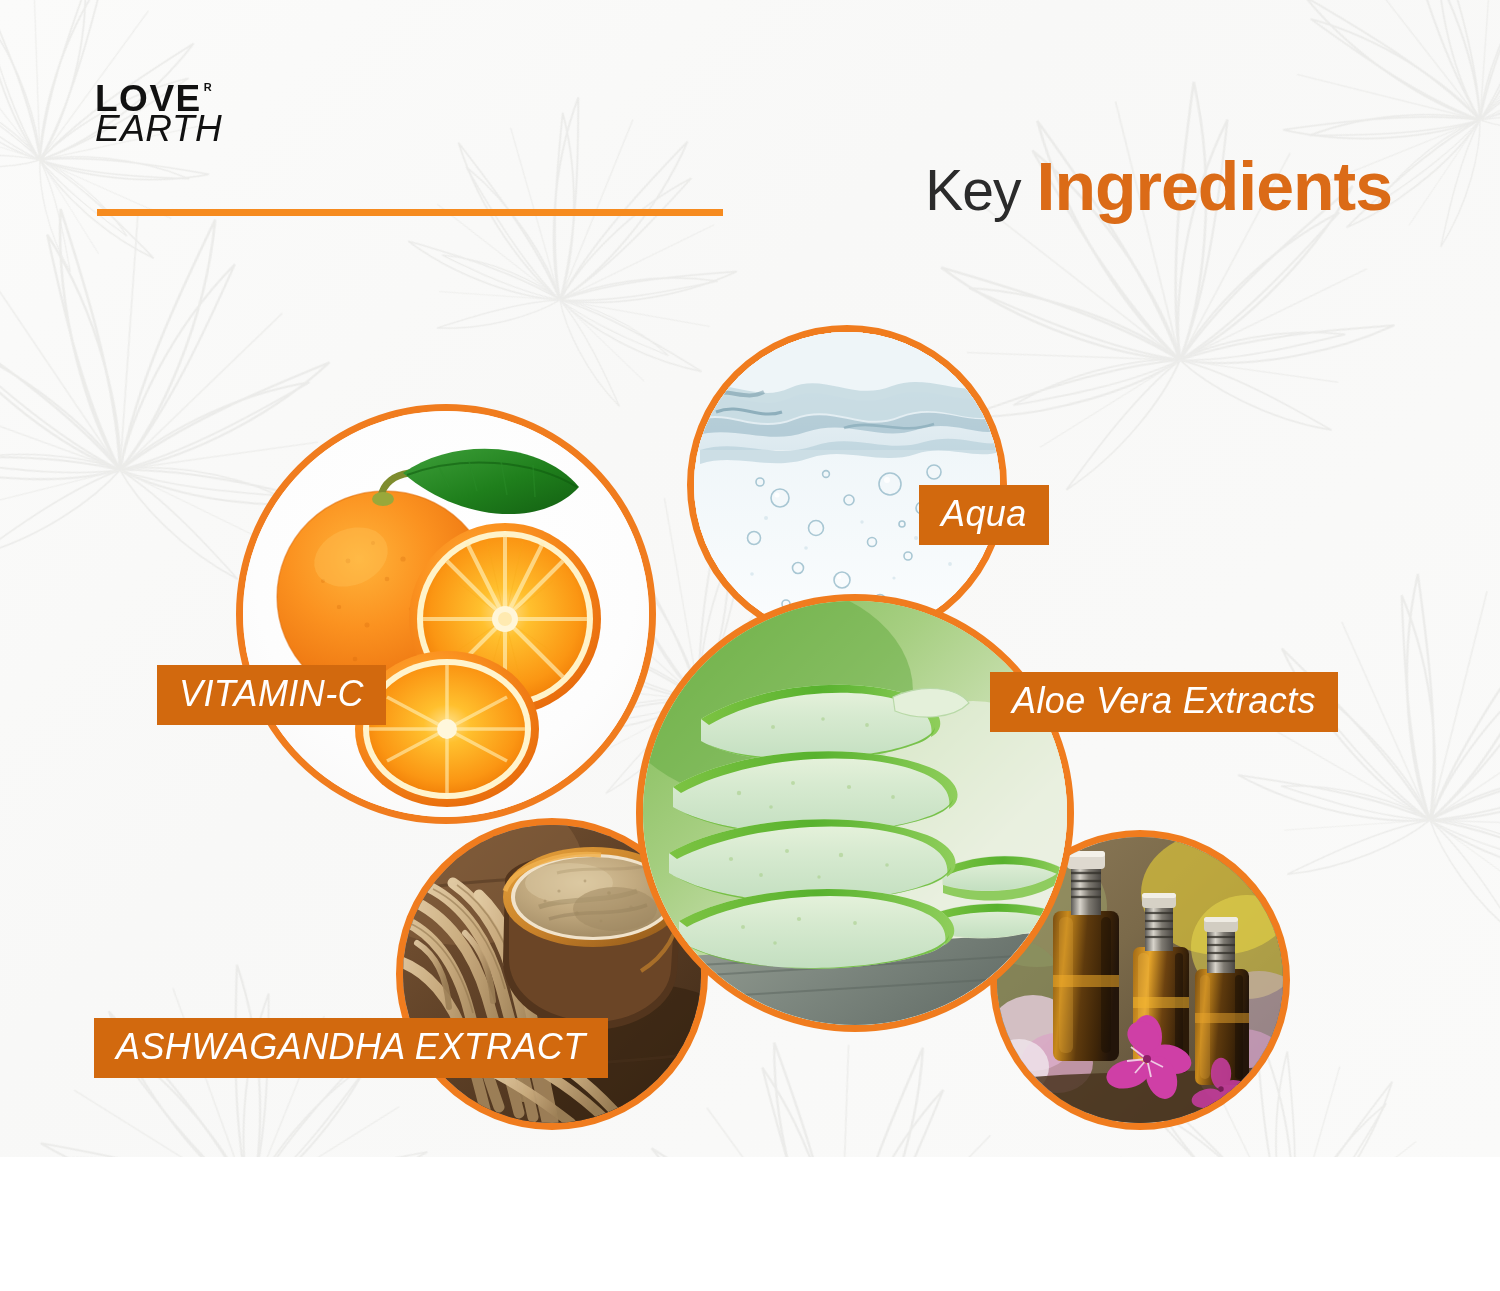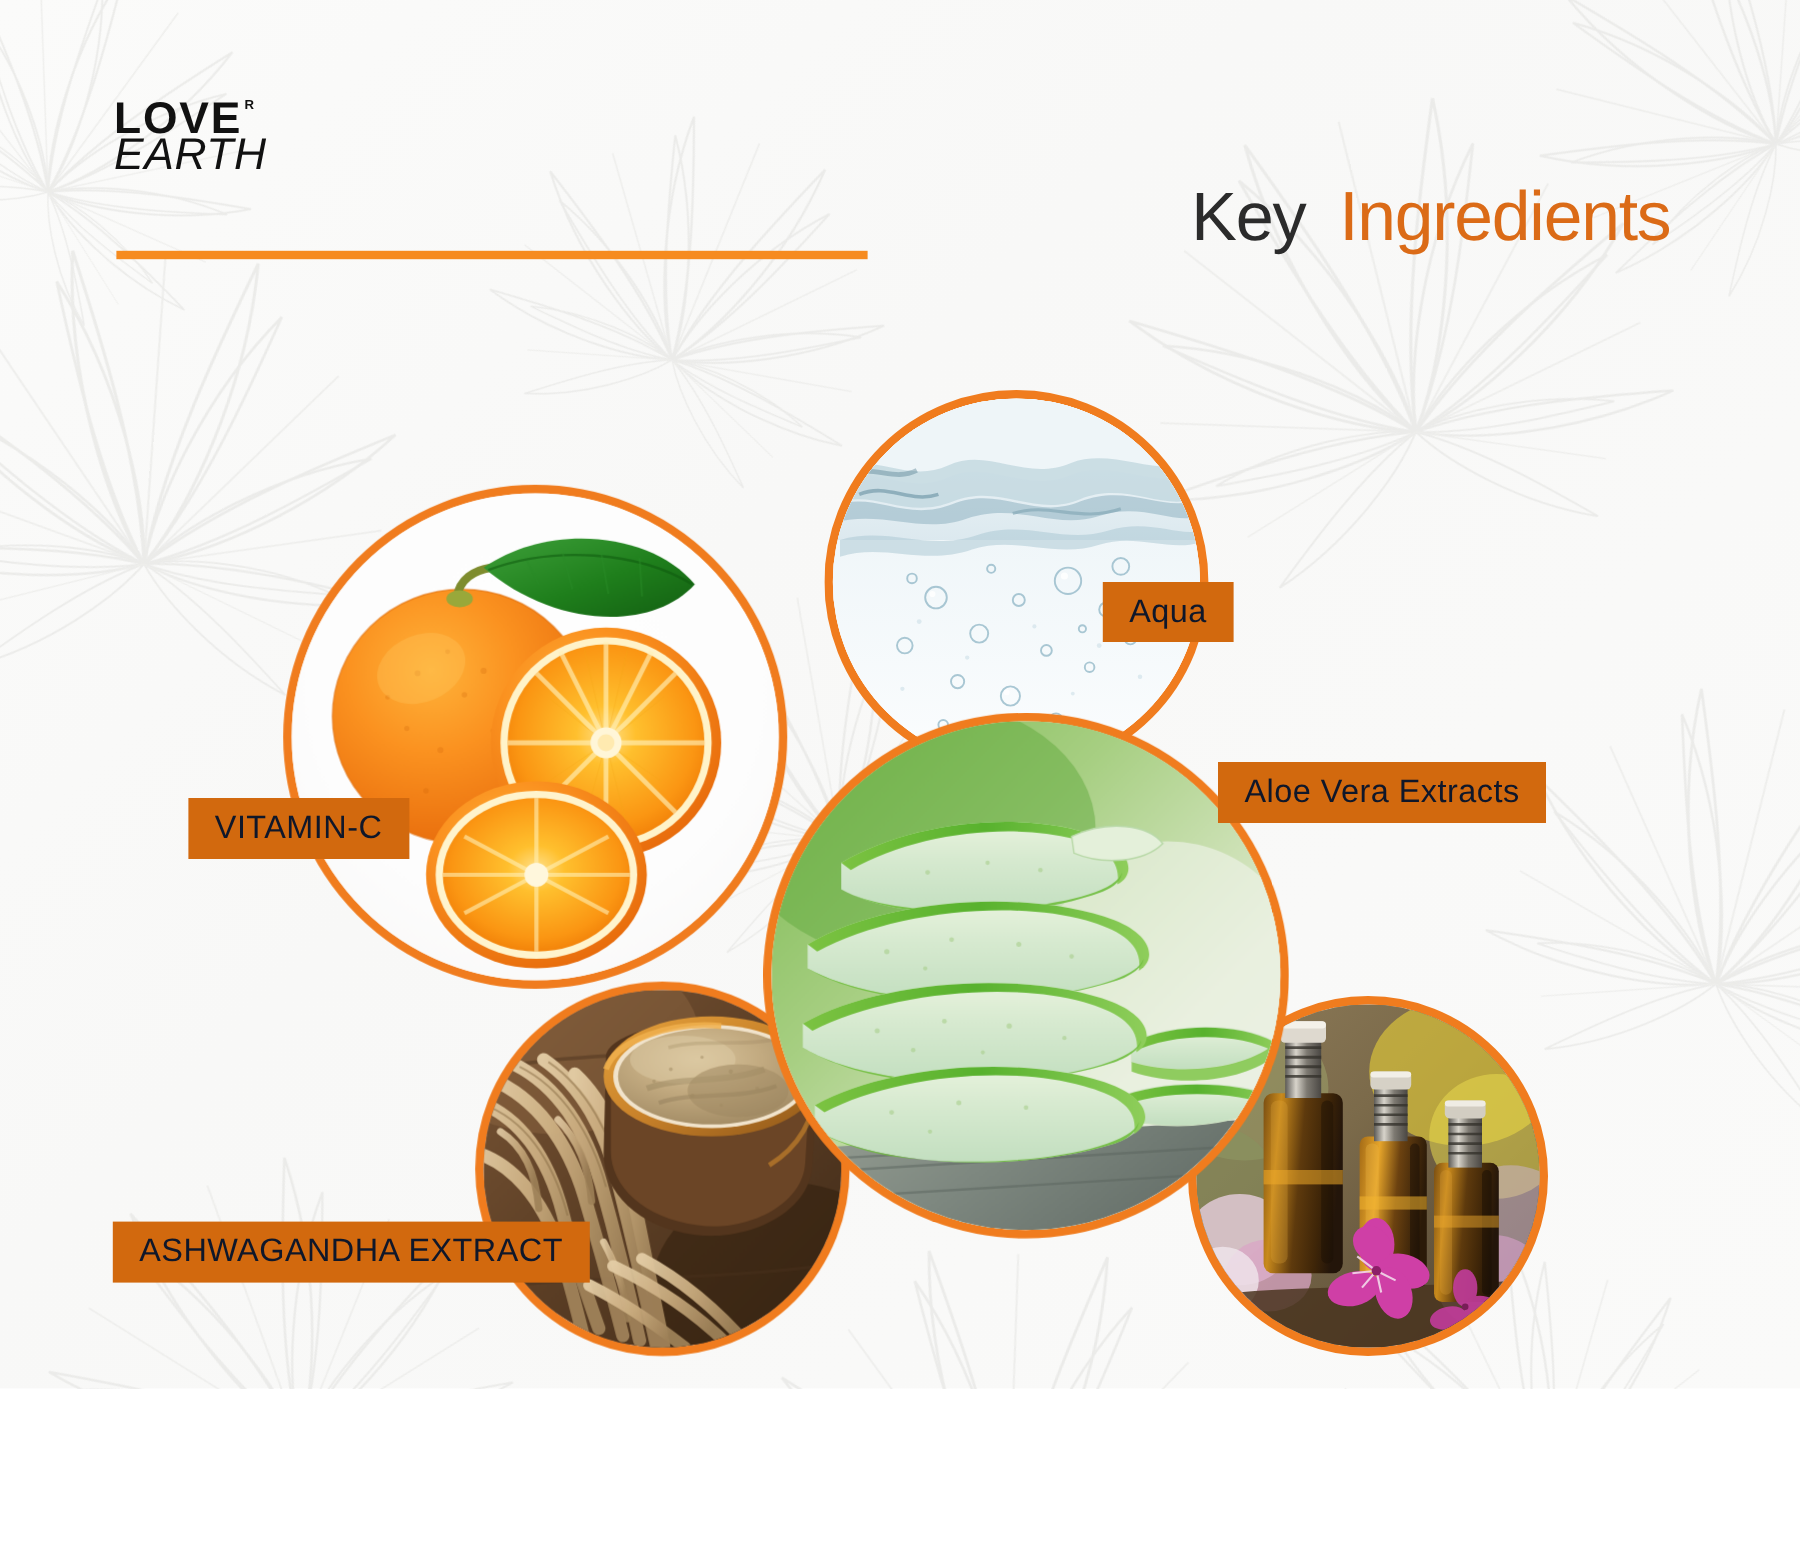--- a/index.html
+++ b/index.html
@@ -53,22 +53,22 @@
   .title {
     position: absolute; right: 108px; top: 152px;
     white-space: nowrap;
     line-height: 1;
   }
   .title-key {
     font-size: 57px; font-weight: 300; color: #2b2b2b;
     letter-spacing: -1px;
   }
   .title-ing {
-    font-size: 58px; font-weight: 400; color: #DB6B17;
-    letter-spacing: -1px; margin-left: 28px;
+    font-size: 68px; font-weight: 700; color: #DB6B17;
+    letter-spacing: -1px; margin-left: 16px;
   }
 
   
   .circle {
     position: absolute;
     border-radius: 50%;
     border: 7px solid #F07C1E;
     overflow: hidden;
     background: #ffffff;
   }
@@ -77,32 +77,33 @@
   #c-vitc   { left: 236px; top: 404px; width: 420px; height: 420px; z-index: 5; }
   #c-aqua   { left: 687px; top: 325px; width: 320px; height: 320px; z-index: 4; }
   #c-aloe   { left: 636px; top: 594px; width: 438px; height: 438px; z-index: 7; }
   #c-ashwa  { left: 396px; top: 818px; width: 312px; height: 312px; z-index: 6; }
   #c-oil    { left: 990px; top: 830px; width: 300px; height: 300px; z-index: 6; }
 
   
   .label {
     position: absolute;
     background: #D2690E;
-    color: #0f172a;
-    font-size: 27px;
+    color: #ffffff;
+    font-size: 36px;
     font-weight: 400;
     letter-spacing: 0.4px;
     padding: 10px 22px 12px 22px;
     white-space: nowrap;
     z-index: 20;
     line-height: 1.05;
+    font-style: italic;
   }
   #l-vitc  { left: 157px;  top: 665px; text-align: right;  }
   #l-aqua  { left: 919px;  top: 485px;  }
-  #l-aloe  { left: 990px;  top: 635px; margin-left: 25px;  }
+  #l-aloe  { left: 990px;  top: 672px;  }
   #l-ashwa { left: 78px;   top: 1018px; margin-left: 16px; }
   #l-oil   { left: 901px;  top: 1053px; }
 
   
 
   
   .art-vitc { background:
       radial-gradient(circle at 50% 40%, #ffffff 0%, #fdfdfd 60%, #f7f6f5 100%); }
 
   

